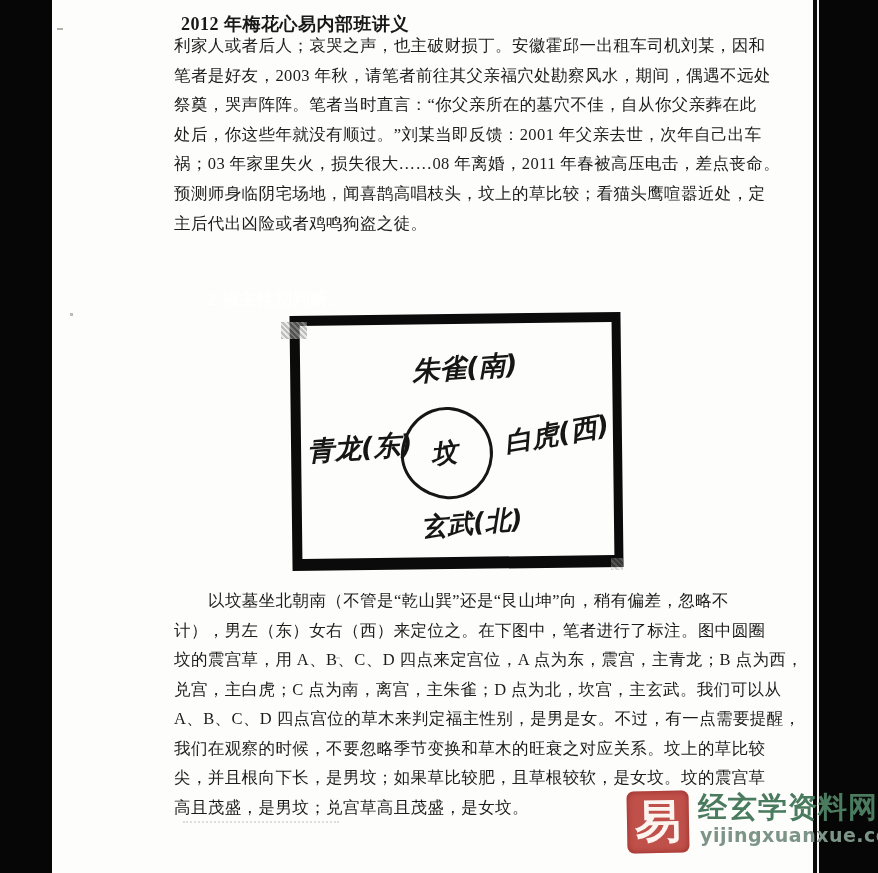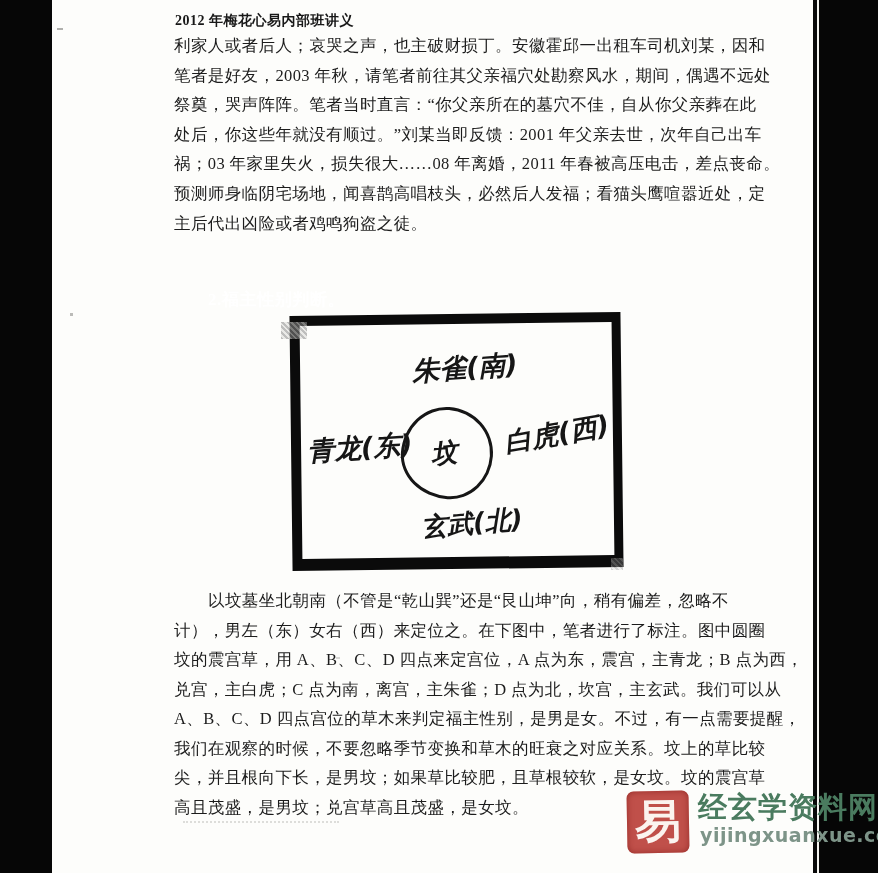--- a/index.html
+++ b/index.html
@@ -12,22 +12,22 @@
     position:absolute; left:52px; top:0; width:761px; height:873px;
     background:#fdfdfb;
   }
   .edge-rule-dark {
     position:absolute; left:813px; top:0; width:4px; height:873px; background:#0a0a0a;
   }
   .edge-rule-light {
     position:absolute; left:817px; top:0; width:2px; height:873px; background:#f4f4f0;
   }
   .doc-header {
-    position:absolute; left:175px; top:12px;
-    font-size:14px; font-weight:bold; color:#181818; letter-spacing:0.5px; white-space:nowrap;
+    position:absolute; left:181px; top:12px;
+    font-size:18px; font-weight:bold; color:#181818; letter-spacing:0.5px; white-space:nowrap;
   }
   .body-line {
     position:absolute; left:174px;
     font-size:16.5px; color:#1c1c1c; letter-spacing:0.4px; white-space:nowrap;
     line-height:20px;
     text-align:center;
   }
   .indented { left:208px; }
   .section-heading {
     position:absolute; left:208px; top:288px;
@@ -88,21 +88,21 @@
 <div class="edge-rule-light"></div>
 
 <div class="doc-header">2012 年梅花心易内部班讲义</div>
 
 <div>
   <div class="body-line" style="top:36px">利家人或者后人；哀哭之声，也主破财损丁。安徽霍邱一出租车司机刘某，因和</div>
   <div class="body-line" style="top:66px">笔者是好友，2003 年秋，请笔者前往其父亲福穴处勘察风水，期间，偶遇不远处</div>
   <div class="body-line" style="top:95px">祭奠，哭声阵阵。笔者当时直言：“你父亲所在的墓穴不佳，自从你父亲葬在此</div>
   <div class="body-line" style="top:125px">处后，你这些年就没有顺过。”刘某当即反馈：2001 年父亲去世，次年自己出车</div>
   <div class="body-line" style="top:154px">祸；03 年家里失火，损失很大……08 年离婚，2011 年春被高压电击，差点丧命。</div>
-  <div class="body-line" style="top:184px">预测师身临阴宅场地，闻喜鹊高唱枝头，必然后人发福；看猫头鹰喧嚣近处，定</div>
+  <div class="body-line" style="top:184px">预测师身临阴宅场地，闻喜鹊高唱枝头，坟上的草比较；看猫头鹰喧嚣近处，定</div>
   <div class="body-line" style="top:214px">主后代出凶险或者鸡鸣狗盗之徒。</div>
 </div>
 
 <div class="section-heading">2.福主性别判断。</div>
 
 <div>
   <div class="diagram-frame"></div>
   <div class="smudge" style="left:281px; top:322px; width:26px; height:17px;"></div>
   <div class="smudge" style="left:611px; top:558px; width:12px; height:12px; opacity:0.35;"></div>
 

